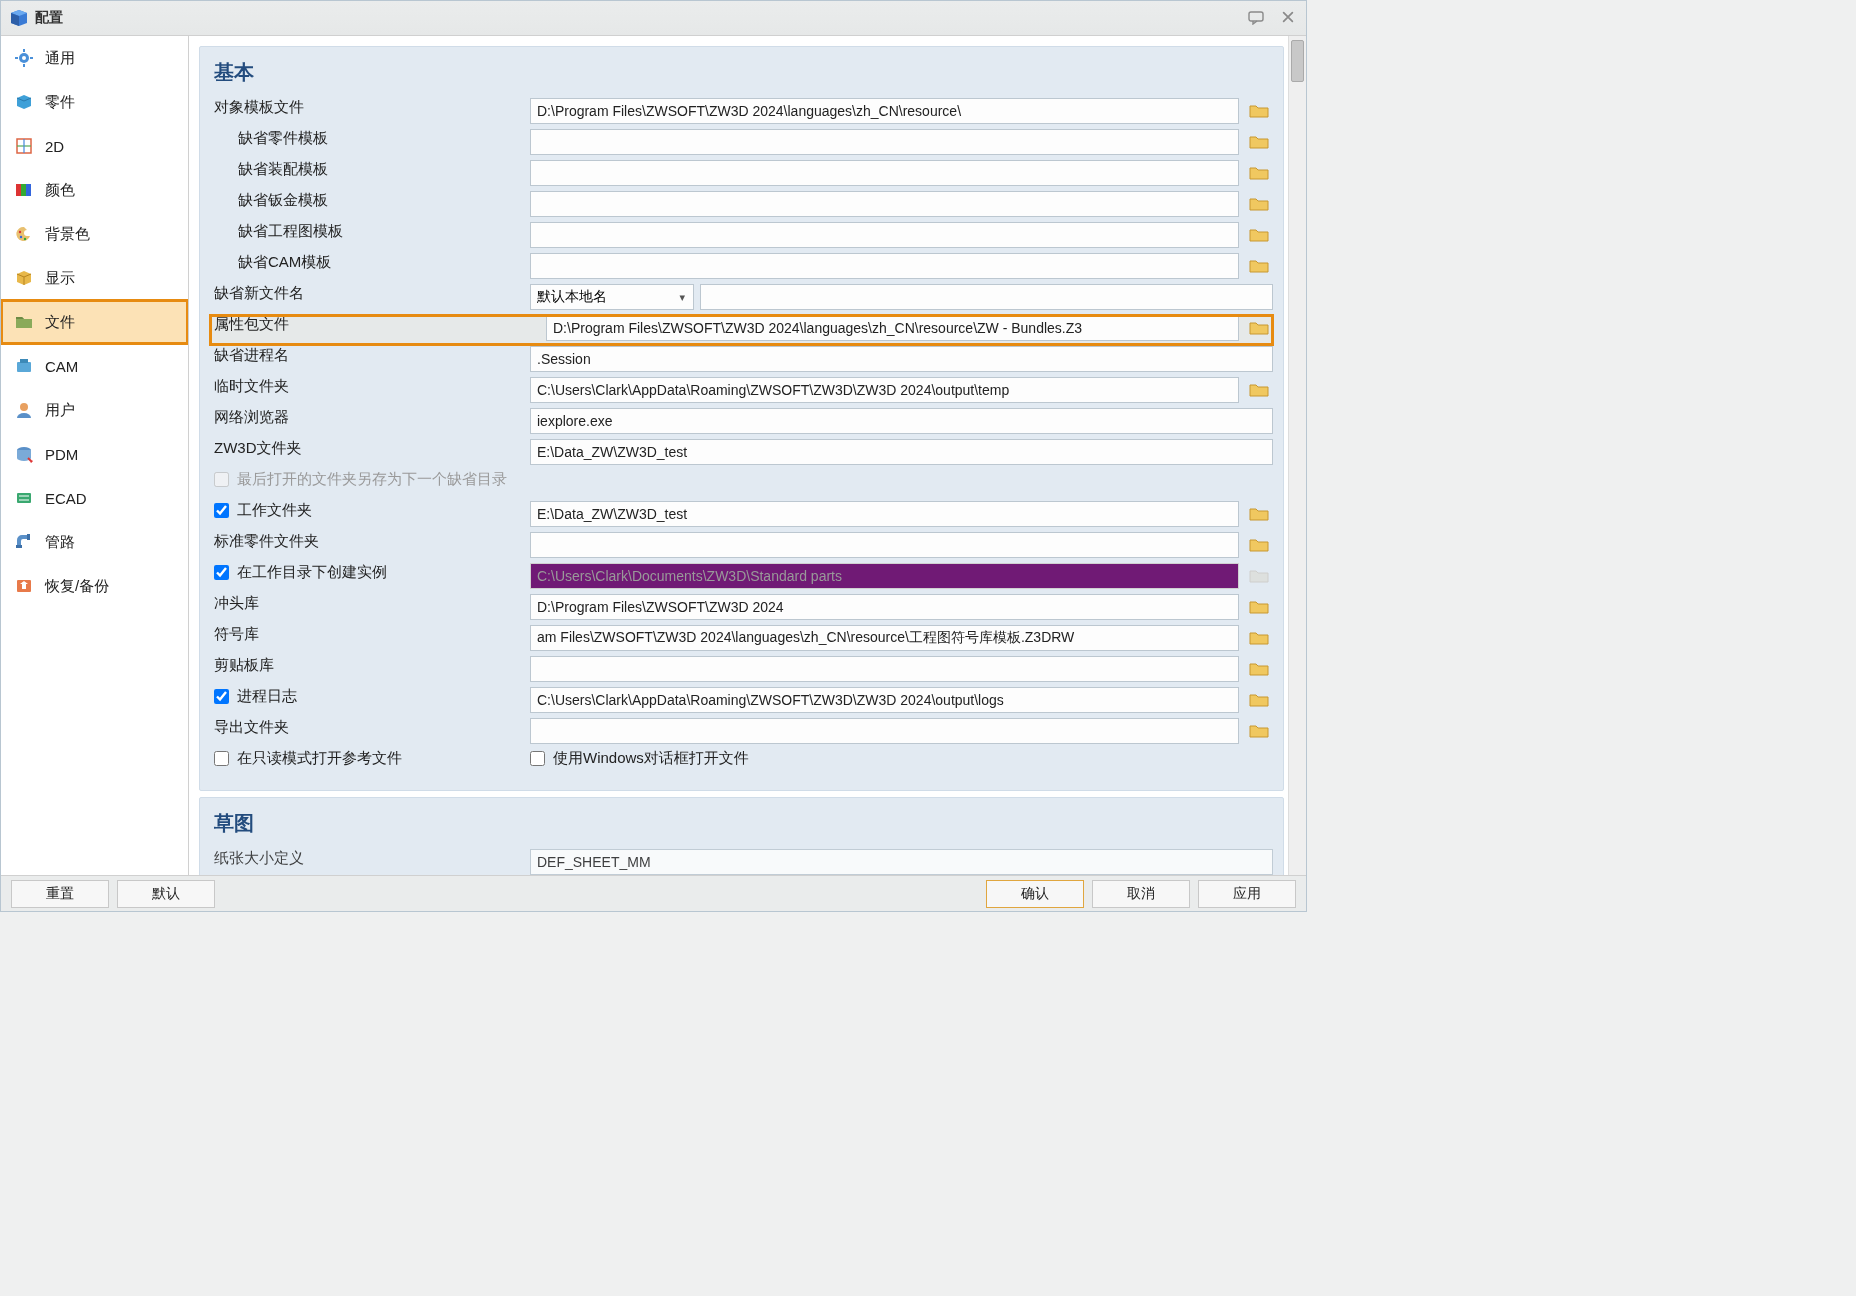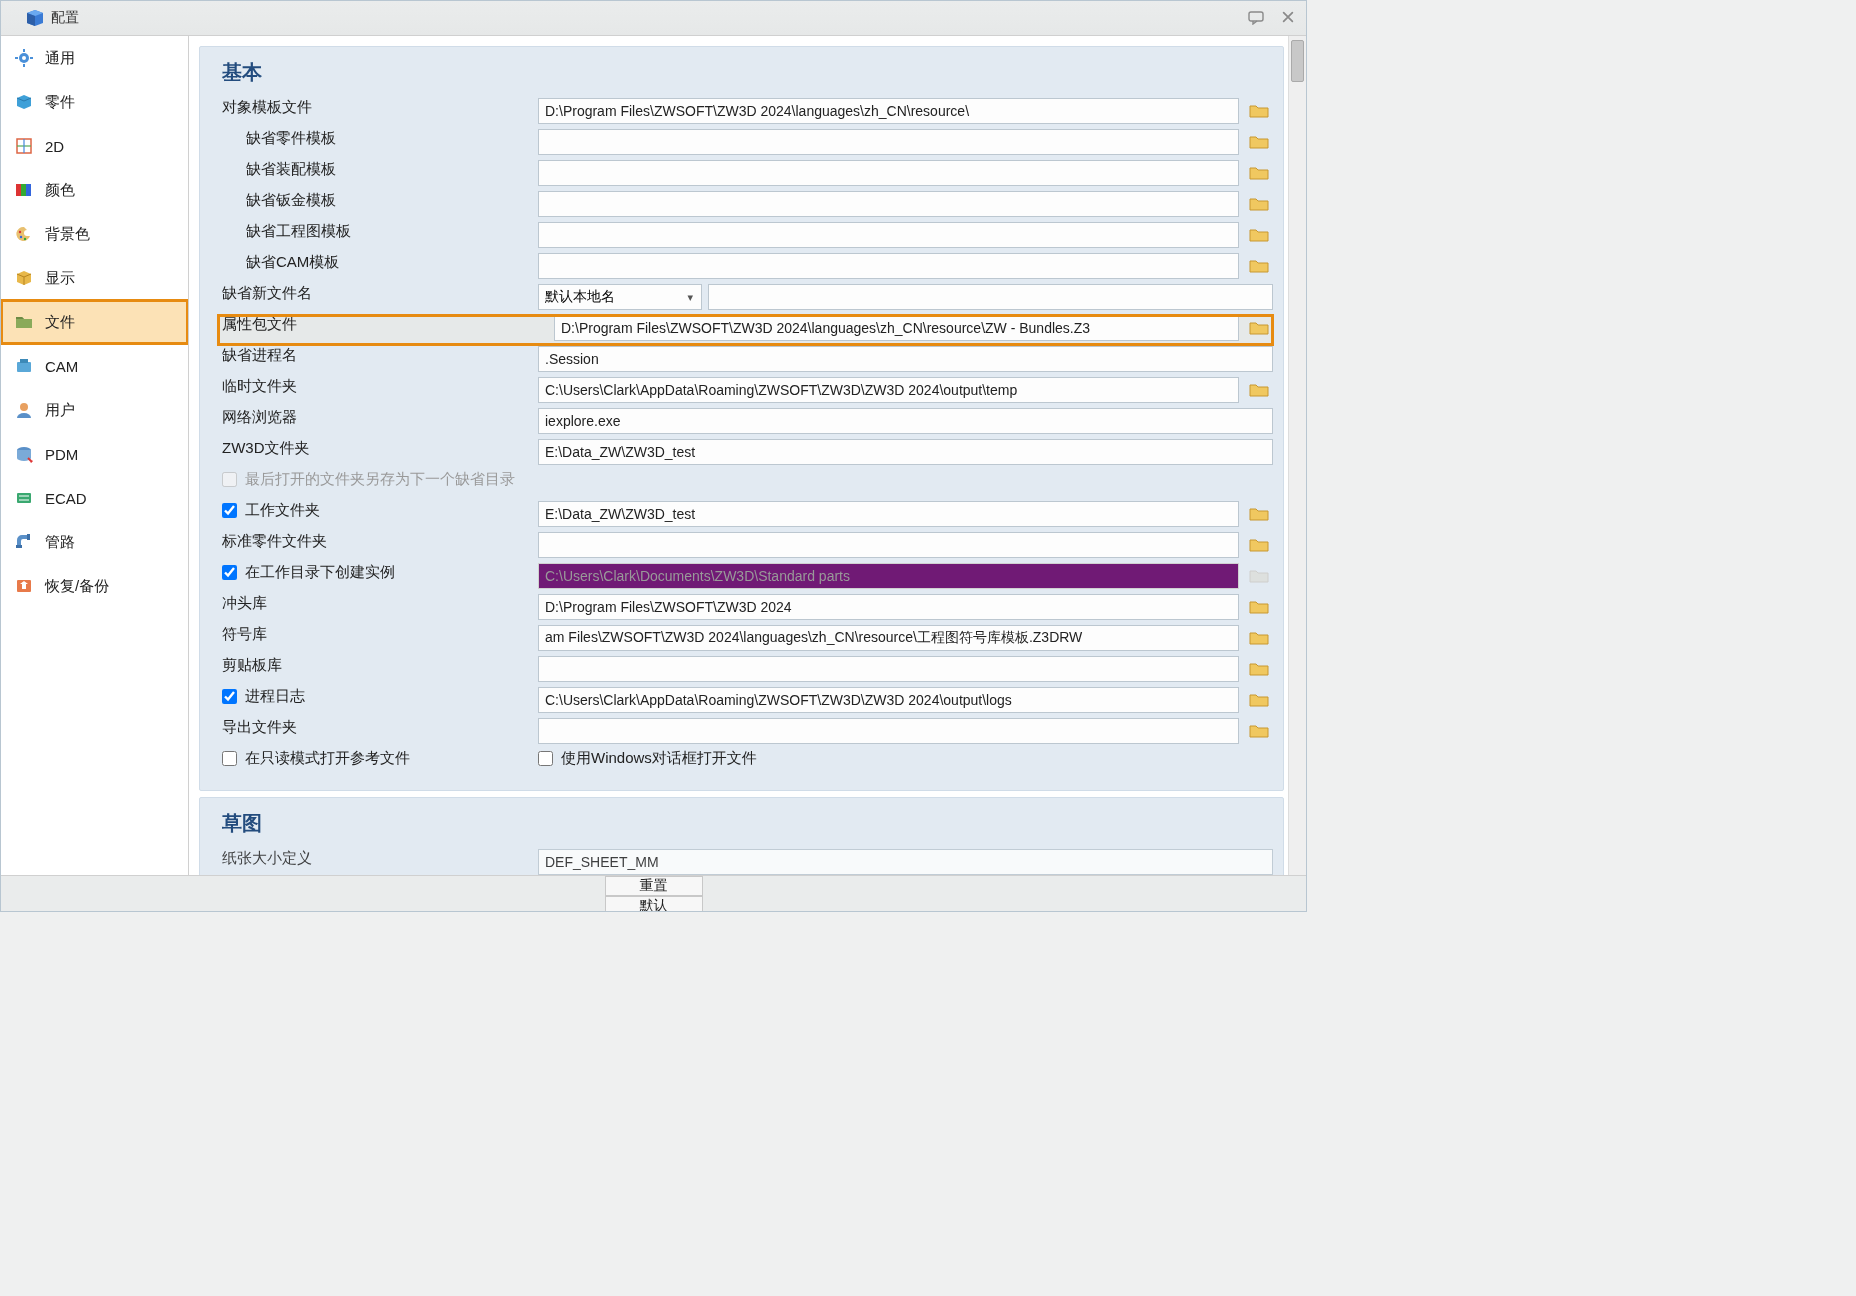--- a/index.html
+++ b/index.html
@@ -14,22 +14,23 @@
     border: 1px solid #b8c6d1;
   }
 
   
   .title-bar {
     height: 35px;
     background: linear-gradient(#eaecec, #e6e8e8);
     border-bottom: 1px solid #d0d0d0;
     display: flex;
     align-items: center;
-    padding: 0 24px;
+    padding: 0 8px;
     position: relative;
+    font-weight: bold;
   }
   .title-bar .app-icon {
     width: 20px; height: 20px;
     margin-right: 6px;
   }
   .title-bar .title-text { font-size: 14px; color: #333; }
   .title-bar .win-controls {
     position: absolute;
     right: 8px; top: 6px;
     display: flex; gap: 12px;
@@ -100,21 +101,21 @@
     background: #c8c8c8;
     border: 1px solid #aaa;
     border-radius: 2px;
   }
 
   .group {
     background: #e2eaf2;
     border: 1px solid #d0dce8;
     border-radius: 2px;
     margin-bottom: 6px;
-    padding: 8px 10px 10px 18px;
+    padding: 8px 10px 10px 10px;
   }
   .group-title {
     font-size: 20px;
     font-weight: 600;
     color: #234c7e;
     padding: 4px 0 12px 4px;
   }
 
   .form-row {
     display: flex;
@@ -191,21 +192,20 @@
   
   .button-bar {
     position: absolute;
     left: 0; right: 0; bottom: 0;
     height: 36px;
     background: #eaecec;
     border-top: 1px solid #d0d0d0;
     display: flex;
     align-items: center;
     padding: 0 6px;
-    flex-direction: column;
   }
   .button-bar .spacer { flex: 1; }
   .btn {
     min-width: 98px;
     height: 28px;
     margin: 0 4px;
     background: #f7f7f7;
     border: 1px solid #c8c8c8;
     font-size: 14px;
     color: #222;

